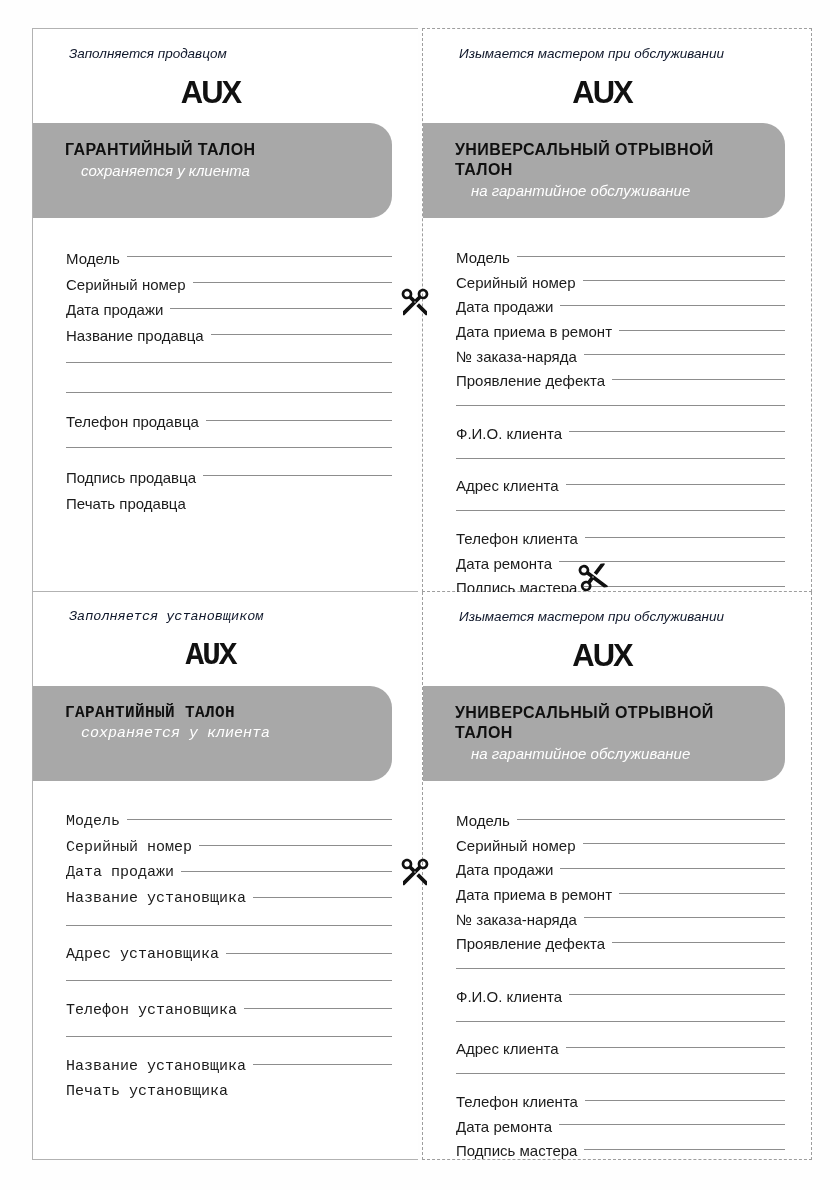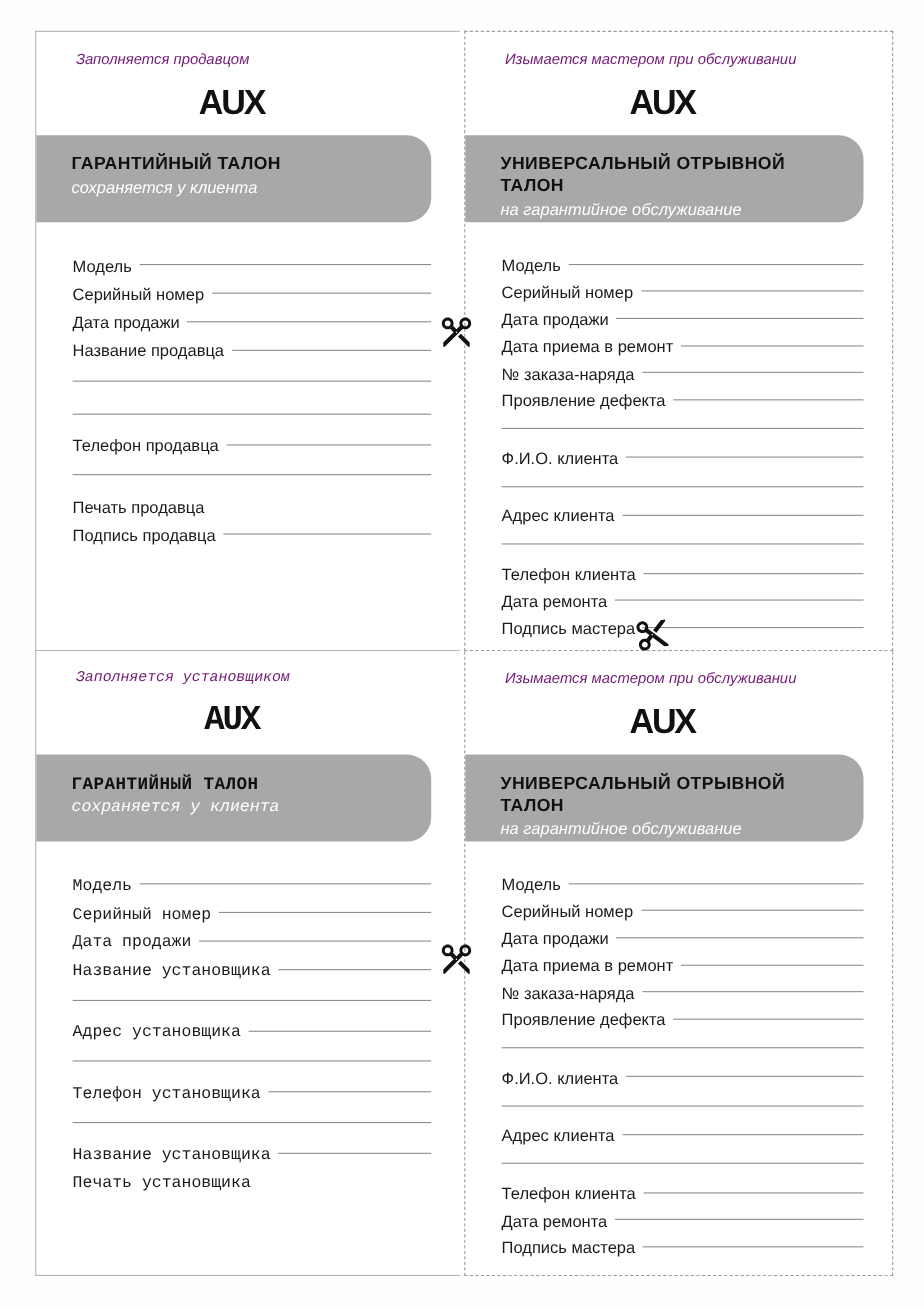--- a/index.html
+++ b/index.html
@@ -4,26 +4,26 @@
 <style>
   * { margin:0; padding:0; box-sizing:border-box; }
   html,body { width:840px; height:1190px; background:#fefefe; font-family:"Liberation Sans", sans-serif; color:#1c1c1c; }
   .sheet { position:relative; width:840px; height:1190px; padding:28px 0 0 32px; }
   .grid { display:grid; grid-template-columns:386px 390px; grid-template-rows:564px 568px; column-gap:4px; }
   .coupon { position:relative; background:#fff; }
   .coupon.tl { border-top:1px solid #b2b2b2; border-left:1px solid #b2b2b2; border-bottom:1px solid #b2b2b2; }
   .coupon.bl { border-left:1px solid #b2b2b2; border-bottom:1px solid #b2b2b2;font-family:Liberation Mono, monospace; }
   .coupon.tr { border-top:1px dashed #9e9e9e; border-left:1px dashed #9e9e9e; border-right:1px dashed #9e9e9e; border-bottom:1px dashed #9e9e9e; }
   .coupon.br { border-left:1px dashed #9e9e9e; border-right:1px dashed #9e9e9e; border-bottom:1px dashed #9e9e9e; }
-  .corner-note { font-style:italic; font-size:13.5px; color:#701a75; padding:17px 0 0 36px; }
+  .corner-note { font-style:italic; font-size:13.5px; color:#0f172a; padding:17px 0 0 36px; }
   .logo-row { text-align:center; padding:14px 30px 0 0; height:52px; }
   .brand-logo { display:inline-block; font-size:31px; font-weight:bold; letter-spacing:-2px; color:#111; transform:scaleY(1.02); }
-  .gray-head { background:#a8a8a8; border-radius:0 22px 22px 0; margin:10px 26px 0 0; height:79px; padding:17px 24px 0 32px; }
+  .gray-head { background:#a8a8a8; border-radius:0 22px 22px 0; margin:10px 26px 0 0; height:95px; padding:17px 24px 0 32px; }
   .coupon-title { font-size:16px; font-weight:bold; color:#101010; letter-spacing:0.4px; line-height:20px; }
-  .coupon-subtitle { font-size:15px; font-style:italic; color:#ffffff; line-height:21px; }
+  .coupon-subtitle { font-size:15px; font-style:italic; color:#ffffff; line-height:21px;margin-left:16px; }
   .fields { padding:28px 26px 0 33px; }
   .field-row { display:flex; align-items:center; height:25.8px; }
   .coupon.tr .field-row, .coupon.br .field-row { height:24.6px; }
   .field-row.blank { height:30px; }
   .coupon.tr .field-row.blank, .coupon.br .field-row.blank { height:28px; }
   .field-label { font-size:15px; color:#1b1b1b; white-space:nowrap; padding-bottom:1px; }
   .field-line { flex:1; border-bottom:1.5px solid #8d8d8d; margin-left:7px; margin-bottom:4px; }
   .field-row.blank .field-line { margin-left:0; }
   .scissors { position:absolute; width:32px; height:32px; color:#111; }
   .scissors svg { width:100%; height:100%; fill:currentColor; }
@@ -70,25 +70,25 @@
             <span class="field-line"></span>
           </div>
           <div class="field-row">
             <span class="field-label">Телефон продавца</span>
             <span class="field-line"></span>
           </div>
           <div class="field-row blank">
             <span class="field-line"></span>
           </div>
           <div class="field-row">
+            <span class="field-label">Подпись продавца</span>
+            <span class="field-line"></span>
+          </div>
+          <div class="field-row">
             <span class="field-label">Печать продавца</span>
-          </div>
-          <div class="field-row">
-            <span class="field-label">Подпись продавца</span>
-            <span class="field-line"></span>
           </div>
         </div>
   </section>
 
   <section class="coupon tr">
     <div class="corner-note">Изымается мастером при обслуживании</div>
     <div class="logo-row">
       <span class="brand-logo">AUX</span>
     </div>
     <div class="gray-head">

